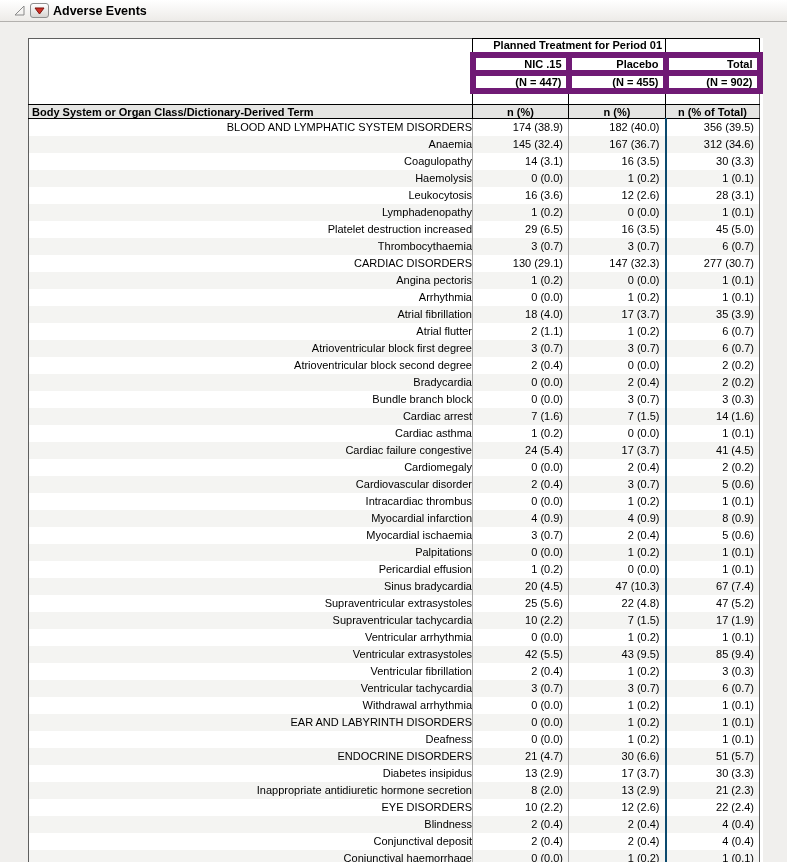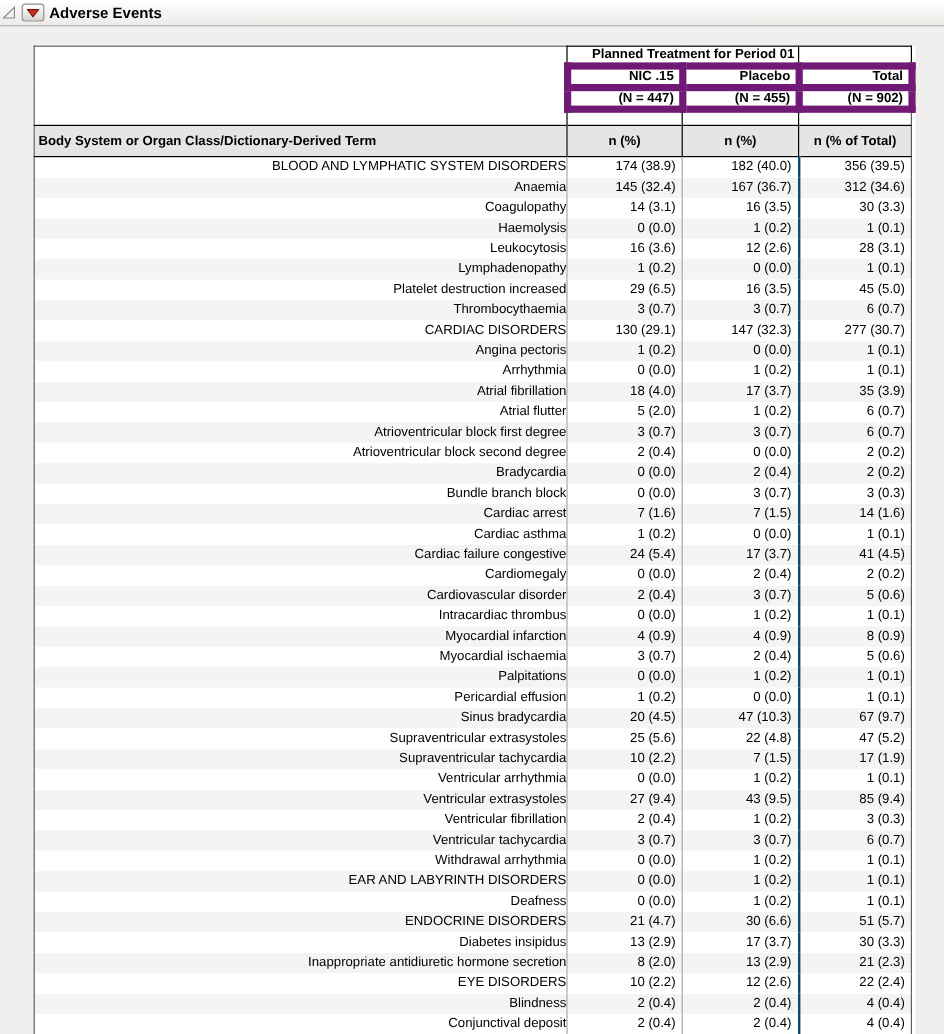--- a/index.html
+++ b/index.html
@@ -5,21 +5,21 @@
   html,body{margin:0;padding:0;}
   body{
     width:787px;height:862px;overflow:hidden;
     background:#f0efed;
     font-family:"Liberation Sans",sans-serif;
     color:#000;
   }
   
   .titlebar{
     height:21px;display:flex;align-items:center;gap:4px;
-    padding-left:0;
+    padding-left:12px;
     background:linear-gradient(#ffffff,#edebe8);
     border-bottom:1px solid #b3b1ae;
   }
   .disclosure{width:14px;height:14px;display:flex;align-items:center;justify-content:center;cursor:pointer;}
   .menu-btn{
     width:19px;height:15px;box-sizing:border-box;
     border:1px solid #8f8f8f;border-radius:3px;
     background:linear-gradient(#ffffff,#d7d5d2);
     display:flex;align-items:center;justify-content:center;
     cursor:pointer;
@@ -35,21 +35,21 @@
     font-size:11px;
   }
   th,td{box-sizing:border-box;overflow:hidden;white-space:nowrap;}
   thead th{font-weight:bold;padding:0;}
   th.termspan{background:#ffffff;}
   th.group{border:1px solid #000;text-align:right;padding:0 3px;height:16px;}
   th.gtotal{border:1px solid #000;height:16px;}
   th.colname,th.ncount{border:6px solid #701a75;text-align:right;padding:0 4px;height:16px;}
   tr.spacer th{height:14px;border-left:1px solid #000;background:#ffffff;}
   tr.statrow th{
-    background:#e5e5e3;height:26px;
+    background:#e5e5e3;height:14px;
     border-top:1px solid #000;border-bottom:1px solid #000;
   }
   tr.statrow th.termhead{text-align:left;padding:0 3px;}
   tr.statrow th.stat{border-left:1px solid #000;text-align:center;}
   tbody td{height:17px;line-height:17px;padding:0;}
   tbody tr:nth-child(even){background:#f4f4f2;}
   td.term{padding-left:3px;text-align:right;}
   td.term.indent{padding-left:41px;}
   td.val{text-align:right;padding-right:5px;border-left:1px solid #a8a8a8;}
   td.val.total-col{border-left:2px solid #0c4a6e;}
@@ -175,21 +175,21 @@
           <td class="val total-col">1 (0.1)</td>
         </tr>
         <tr>
           <td class="term indent">Atrial fibrillation</td>
           <td class="val">18 (4.0)</td>
           <td class="val">17 (3.7)</td>
           <td class="val total-col">35 (3.9)</td>
         </tr>
         <tr>
           <td class="term indent">Atrial flutter</td>
-          <td class="val">5 (2.0)</td>
+          <td class="val">2 (1.1)</td>
           <td class="val">1 (0.2)</td>
           <td class="val total-col">6 (0.7)</td>
         </tr>
         <tr>
           <td class="term indent">Atrioventricular block first degree</td>
           <td class="val">3 (0.7)</td>
           <td class="val">3 (0.7)</td>
           <td class="val total-col">6 (0.7)</td>
         </tr>
         <tr>
@@ -267,21 +267,21 @@
         <tr>
           <td class="term indent">Pericardial effusion</td>
           <td class="val">1 (0.2)</td>
           <td class="val">0 (0.0)</td>
           <td class="val total-col">1 (0.1)</td>
         </tr>
         <tr>
           <td class="term indent">Sinus bradycardia</td>
           <td class="val">20 (4.5)</td>
           <td class="val">47 (10.3)</td>
-          <td class="val total-col">67 (9.7)</td>
+          <td class="val total-col">67 (7.4)</td>
         </tr>
         <tr>
           <td class="term indent">Supraventricular extrasystoles</td>
           <td class="val">25 (5.6)</td>
           <td class="val">22 (4.8)</td>
           <td class="val total-col">47 (5.2)</td>
         </tr>
         <tr>
           <td class="term indent">Supraventricular tachycardia</td>
           <td class="val">10 (2.2)</td>
@@ -289,21 +289,21 @@
           <td class="val total-col">17 (1.9)</td>
         </tr>
         <tr>
           <td class="term indent">Ventricular arrhythmia</td>
           <td class="val">0 (0.0)</td>
           <td class="val">1 (0.2)</td>
           <td class="val total-col">1 (0.1)</td>
         </tr>
         <tr>
           <td class="term indent">Ventricular extrasystoles</td>
-          <td class="val">27 (9.4)</td>
+          <td class="val">42 (5.5)</td>
           <td class="val">43 (9.5)</td>
           <td class="val total-col">85 (9.4)</td>
         </tr>
         <tr>
           <td class="term indent">Ventricular fibrillation</td>
           <td class="val">2 (0.4)</td>
           <td class="val">1 (0.2)</td>
           <td class="val total-col">3 (0.3)</td>
         </tr>
         <tr>

